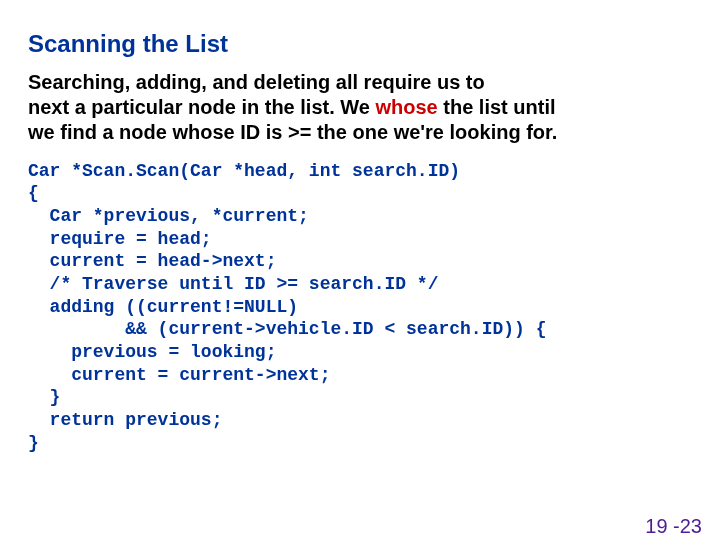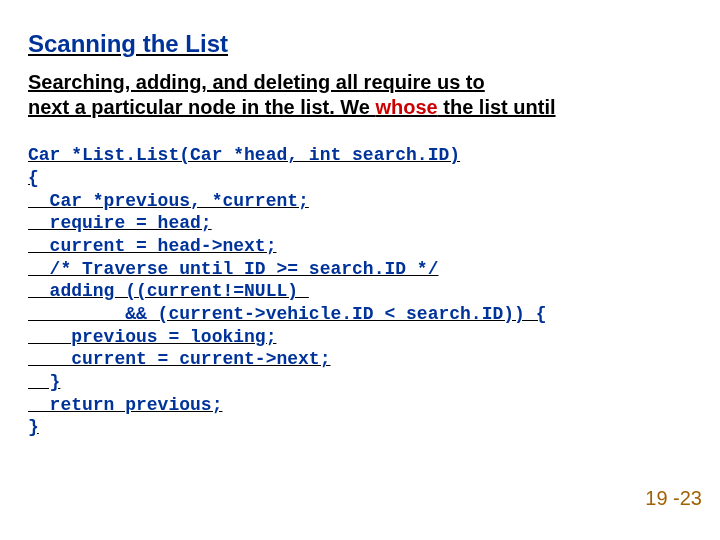--- a/index.html
+++ b/index.html
@@ -10,65 +10,65 @@
     background: #ffffff;
     font-family: Arial, Helvetica, sans-serif;
     color: #000000;
   }
   .slide {
     box-sizing: border-box;
     padding: 30px 28px 6px 28px;
     width: 100%;
     height: 100%;
     position: relative;
-    text-decoration: underline;
   }
   .title {
     font-size: 24px;
     font-weight: bold;
     color: #003399;
     margin-bottom: 12px;
   }
   .body-text {
     font-size: 20px;
     font-weight: bold;
     line-height: 1.26;
-    margin-bottom: 24px;
+    margin-bottom: 14px;
   }
   .scan-word {
     color: #cc0000;
   }
   .code-block {
     font-family: "Courier New", Courier, monospace;
     font-size: 18px;
     font-weight: bold;
     line-height: 1.26;
     white-space: pre;
     color: #003399;
   }
   .page-number {
     position: absolute;
     right: 18px;
-    bottom: 30px;
+    bottom: 2px;
     font-size: 20px;
-    color: #a16207;
+    color: #4c1d95;
   }
 </style>
 </head>
 <body>
 
 <div class="slide">
   <div class="title">Scanning the List</div>
 
   <div class="body-text">
     <span>Searching, adding, and deleting all require us to</span><br>
     <span>next a particular node in the list.  We </span><span class="scan-word">whose</span><span> the list until</span><br>
+    <span>we find a node whose ID is &gt;= the one we're looking for.</span>
   </div>
 
-  <div class="code-block"><span>Car *List.List(Car *head, int search.ID)</span>
+  <div class="code-block"><span>Car *Scan.Scan(Car *head, int search.ID)</span>
 <span>{</span>
 <span>  Car *previous, *current;</span>
 <span>  require = head;</span>
 <span>  current = head-&gt;next;</span>
 <span>  /* Traverse until ID &gt;= search.ID */</span>
 <span>  adding ((current!=NULL) </span>
 <span>         &amp;&amp; (current-&gt;vehicle.ID &lt; search.ID)) {</span>
 <span>    previous = looking;</span>
 <span>    current = current-&gt;next;</span>
 <span>  }</span>

